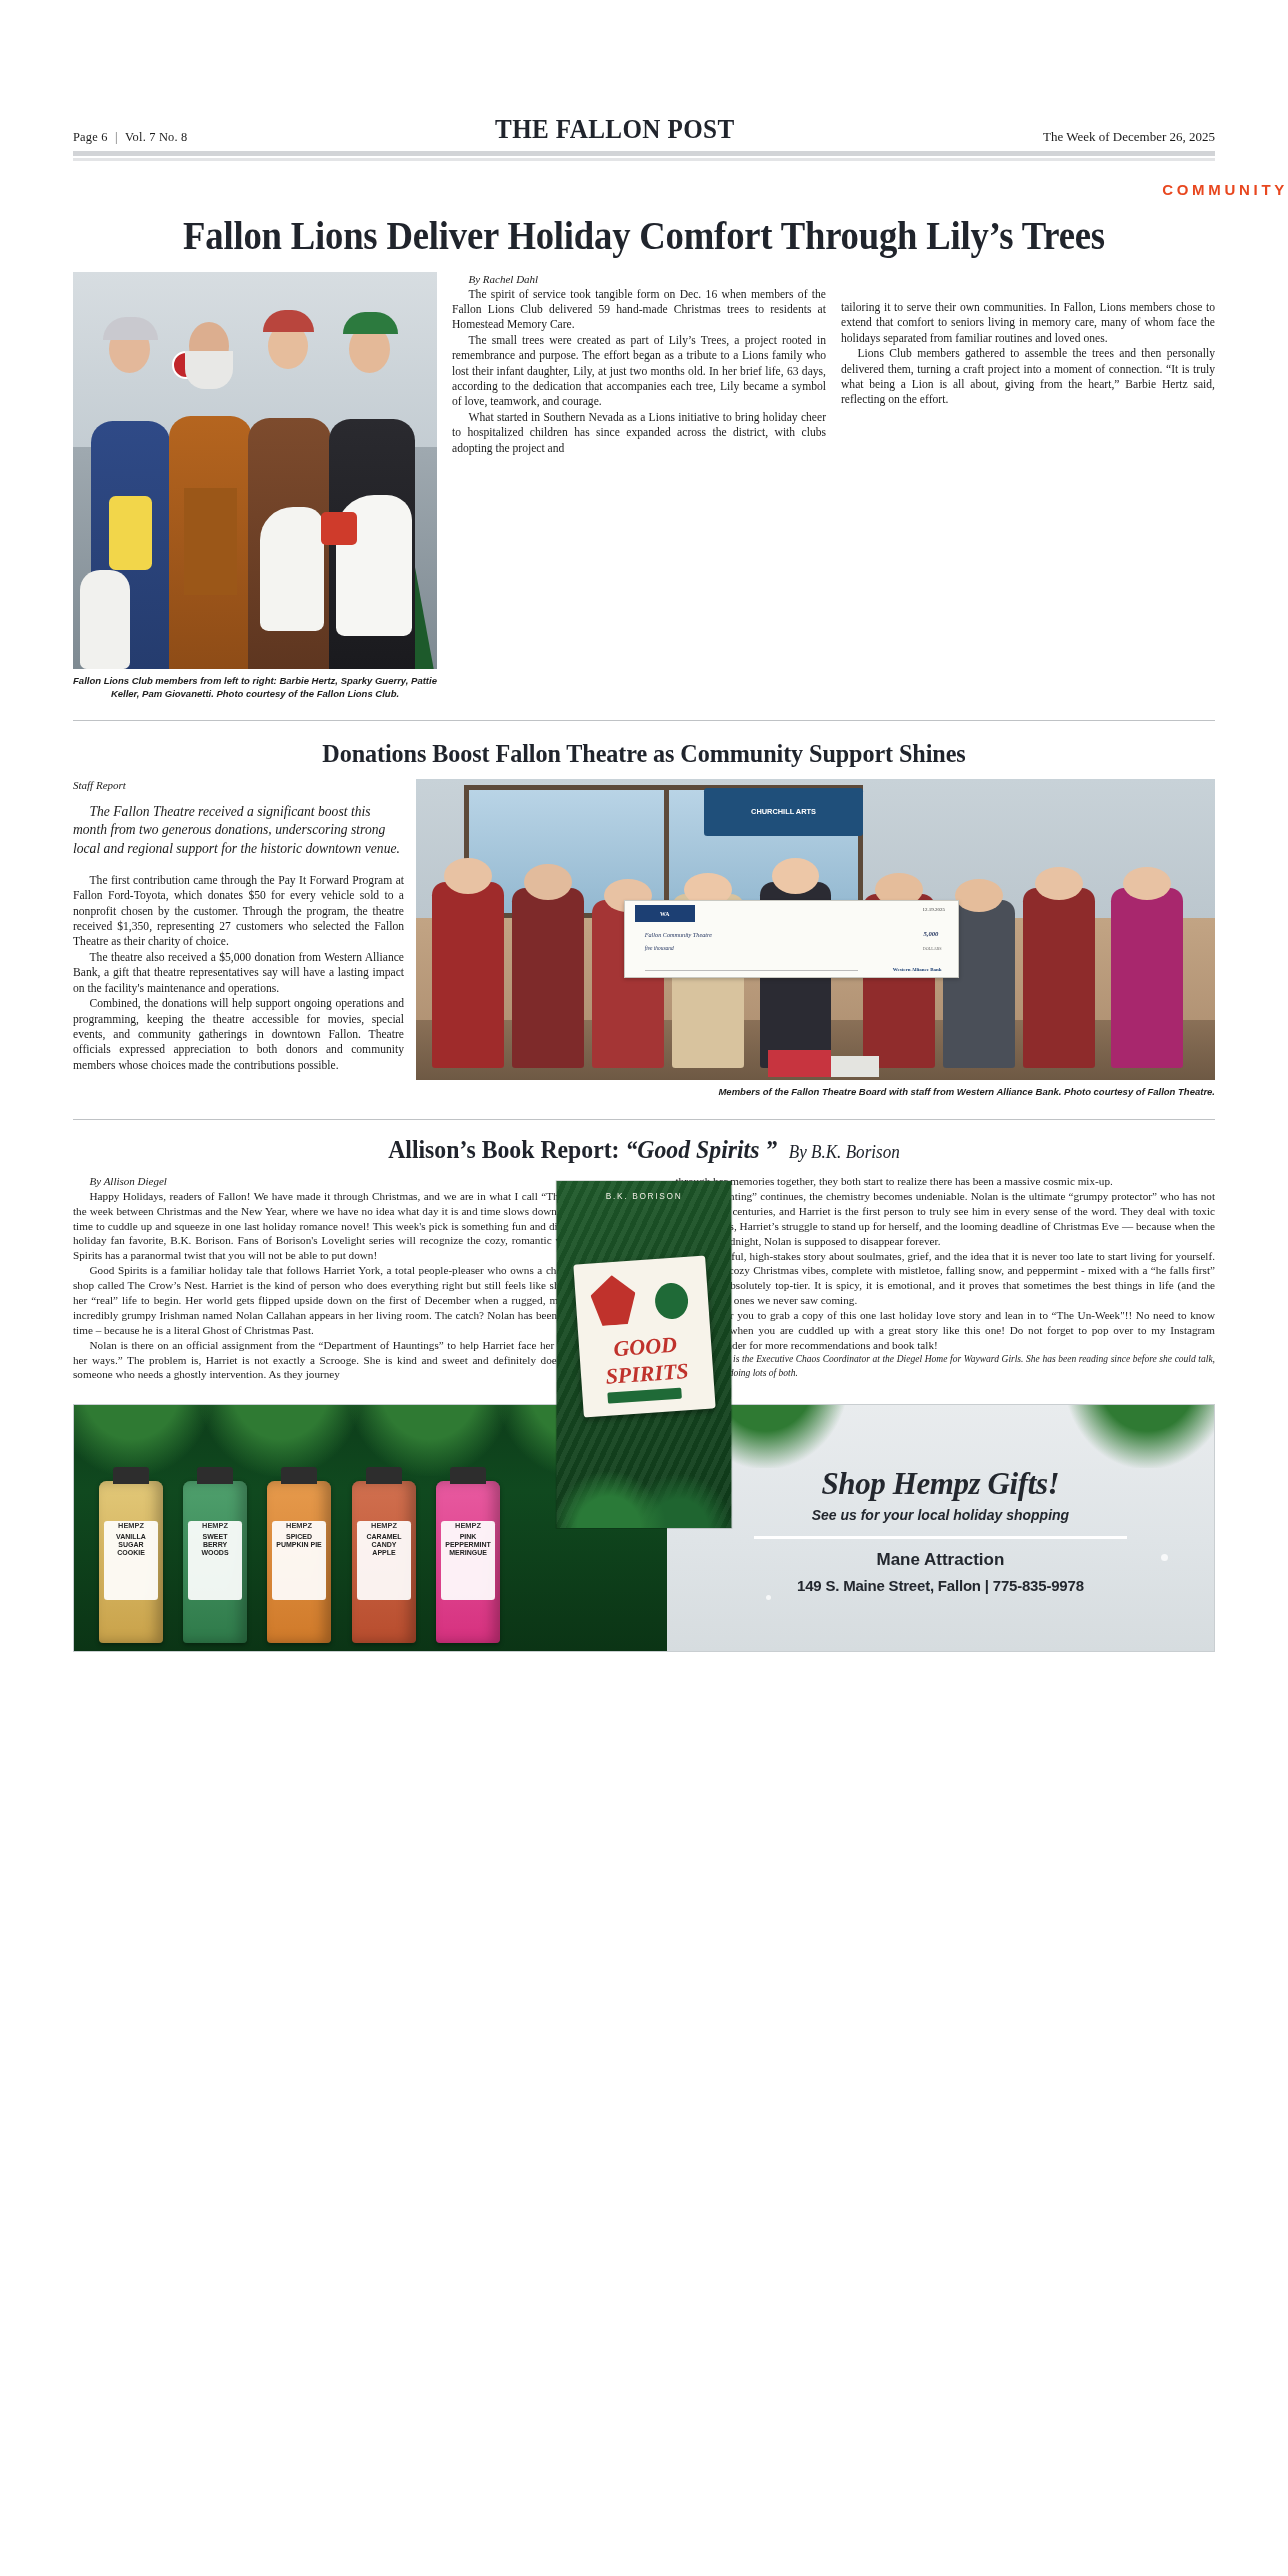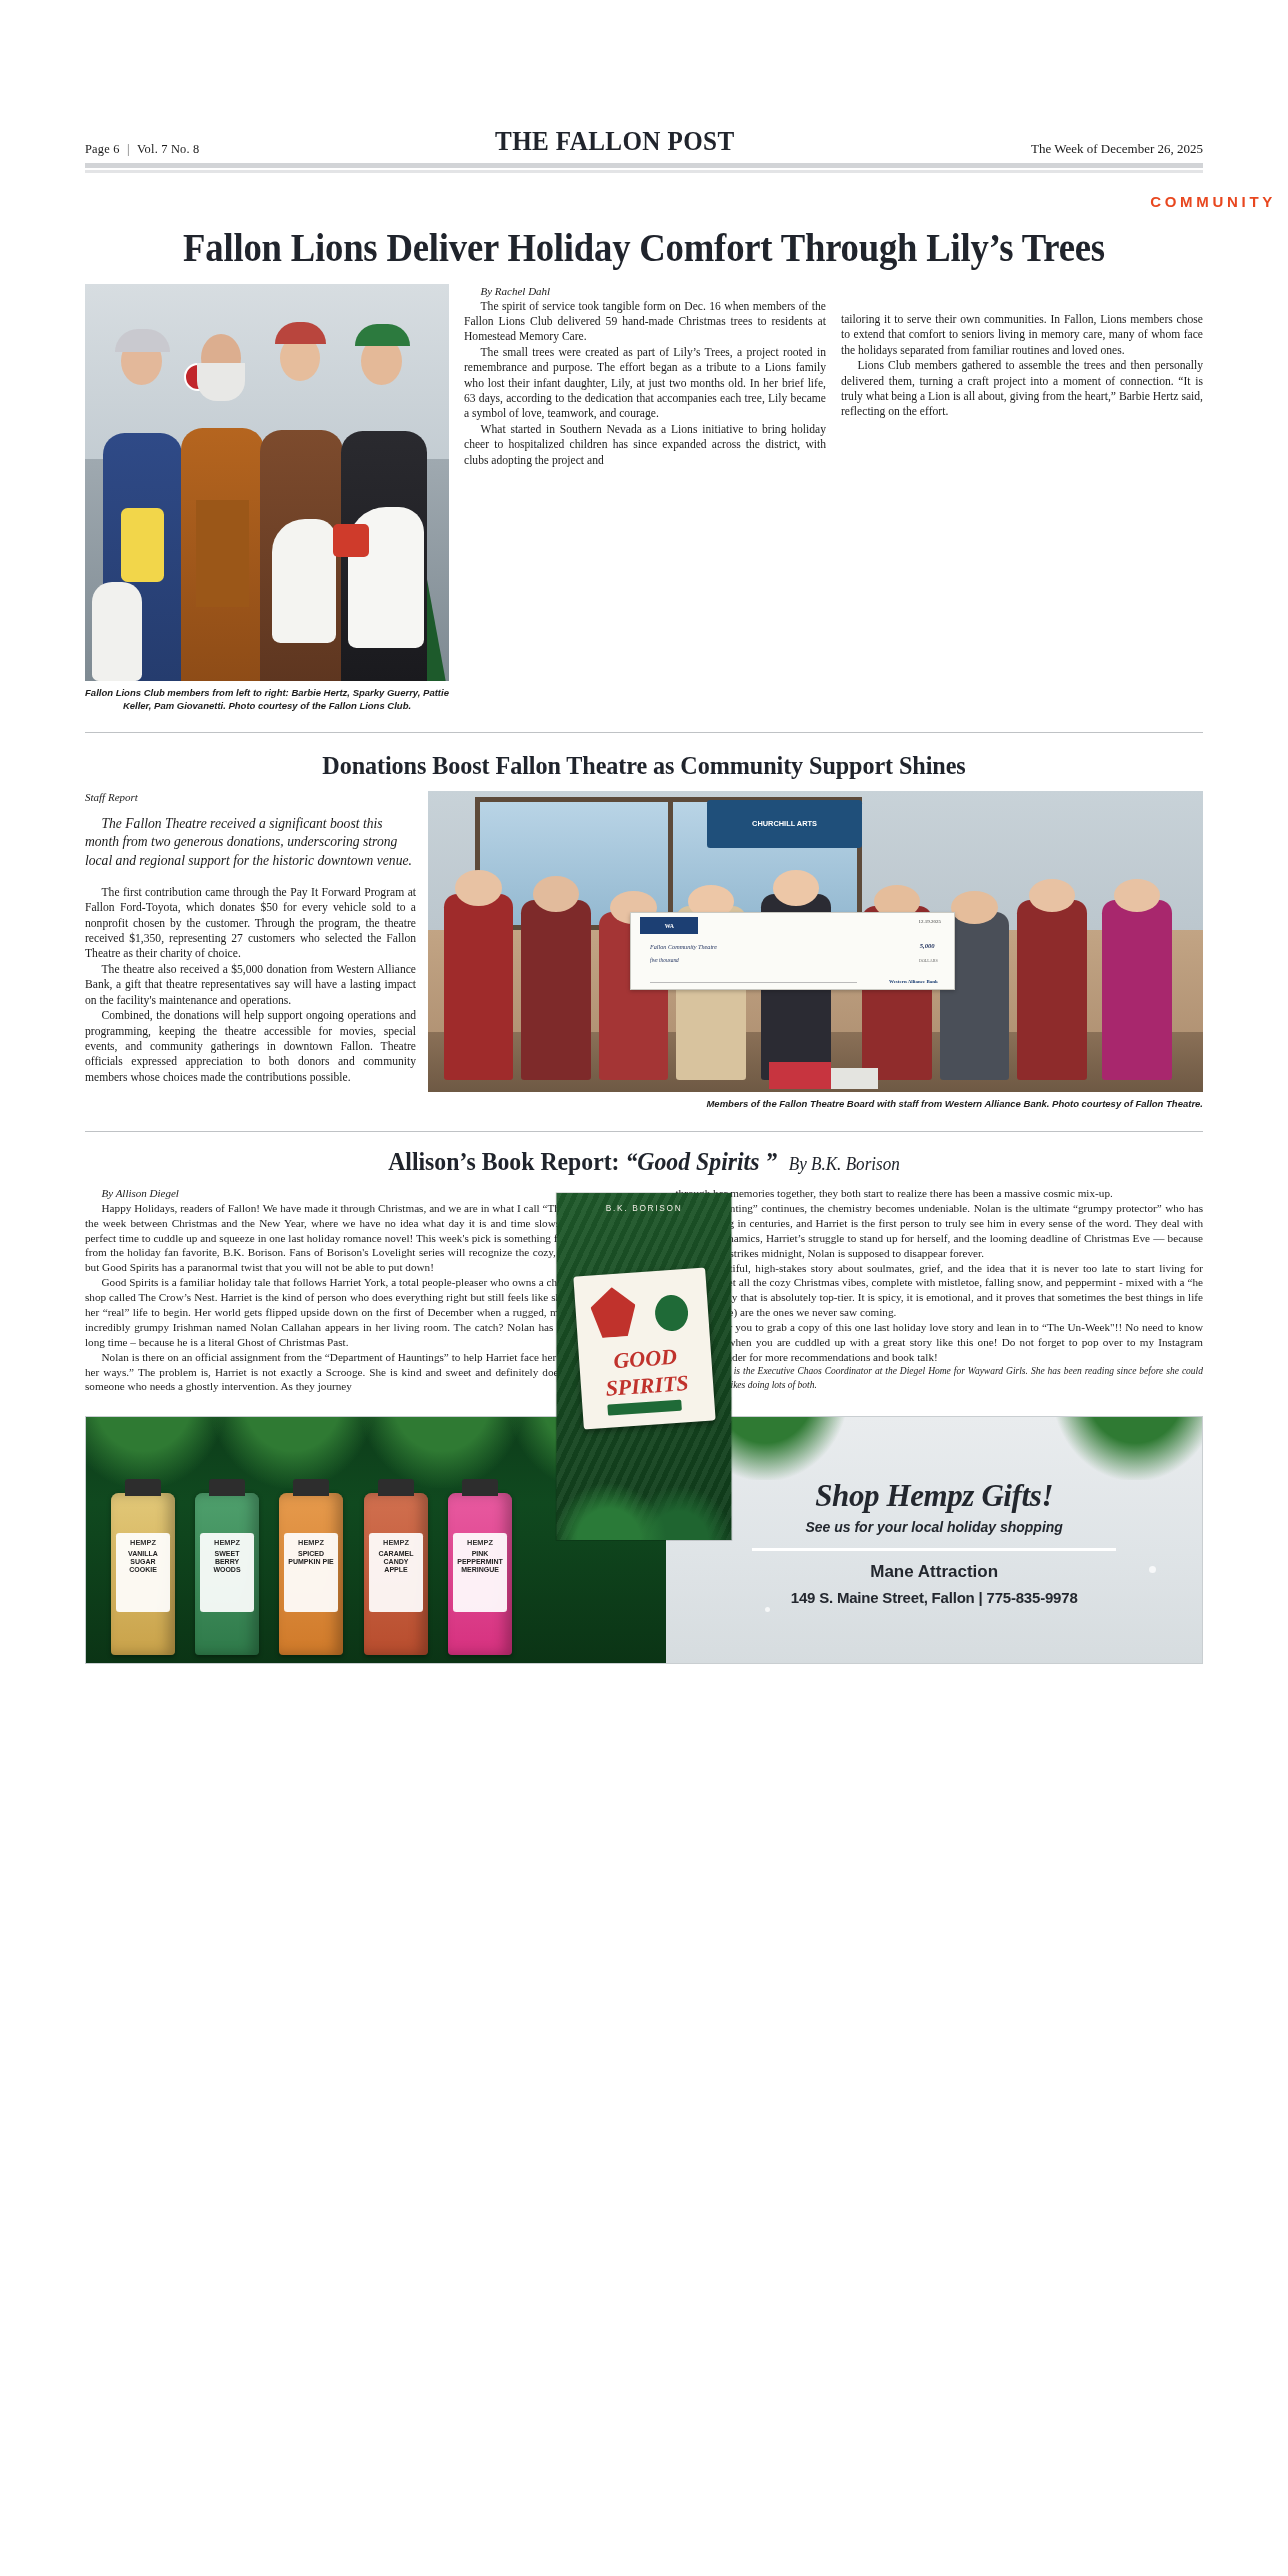--- a/index.html
+++ b/index.html
@@ -3,21 +3,21 @@
 <meta charset="utf-8">
 <style>
   * { box-sizing: border-box; }
   html, body { margin: 0; padding: 0; }
   body {
     width: 1288px;
     background: #ffffff;
     font-family: "Liberation Serif", serif;
     color: #1a1a1a;
   }
-  .page { width: 1288px; min-height: 2576px; position: relative; padding: 12px; }
+  .page { width: 1288px; min-height: 2576px; position: relative; padding: 0; }
 
   
   .masthead {
     display: flex; align-items: flex-end; justify-content: space-between;
     padding: 114px 73px 0 73px;
   }
   .mh-left { font-family: "Liberation Serif", serif; font-size: 12.4px; letter-spacing: 0.2px;
              white-space: nowrap; color:#1a1a1a; }
   .mh-left .sep { margin: 0 7.4px; color:#666; }
   .mh-title {
@@ -127,21 +127,21 @@
   .ad-h3 { font-family:"Liberation Sans", sans-serif; font-weight:bold; font-size:17px; color:#23272e; }
   .ad-h4 { font-family:"Liberation Sans", sans-serif; font-weight:bold; font-size:15px;
      color:#23272e; margin-top:7px; letter-spacing:-0.2px;}
   .bottle { position:absolute; bottom:8.3px; width:64px; height:162px; border-radius:7.4px 7.4px 4.1px 4.1px;
      box-shadow: inset -6.6px 0 13.2px rgba(0,0,0,.28), 0 1.7px 4.1px rgba(0,0,0,.35); }
   .bottle .cap { position:absolute; top:-13.2px; left:22%; width:56%; height:16.5px;
      background:#2d2d2d; border-radius:3.3px 3.3px 0 0;}
   .bottle .lbl { position:absolute; top:40px; left:5px; right:5px; height:79px;
      background: rgba(255,255,255,.92); border-radius:3.3px; }
   .bottle .lbl .brand { font-family:"Liberation Sans", sans-serif; font-weight:bold;
-     font-size:7.4px; text-align:center; margin-top:5px; color:#333;}
+     font-size:7.4px; text-align:center; color:#333;}
   .bottle .lbl .nm { font-family:"Liberation Sans", sans-serif; font-weight:bold;
      font-size:7px; text-align:center; line-height:1.15; margin-top:3.3px; color:#222; padding:0 2.5px;}
   .pine { position:absolute; top:-20px; height:91px; width:165px;
      background: radial-gradient(ellipse at 50% 0%, #2f7a33 0 42%, rgba(47,122,51,0) 72%); }
   .snowdot { position:absolute; border-radius:50%; background:rgba(255,255,255,.75); }
 </style>
 </head>
 <body>
 
 <div class="page">

